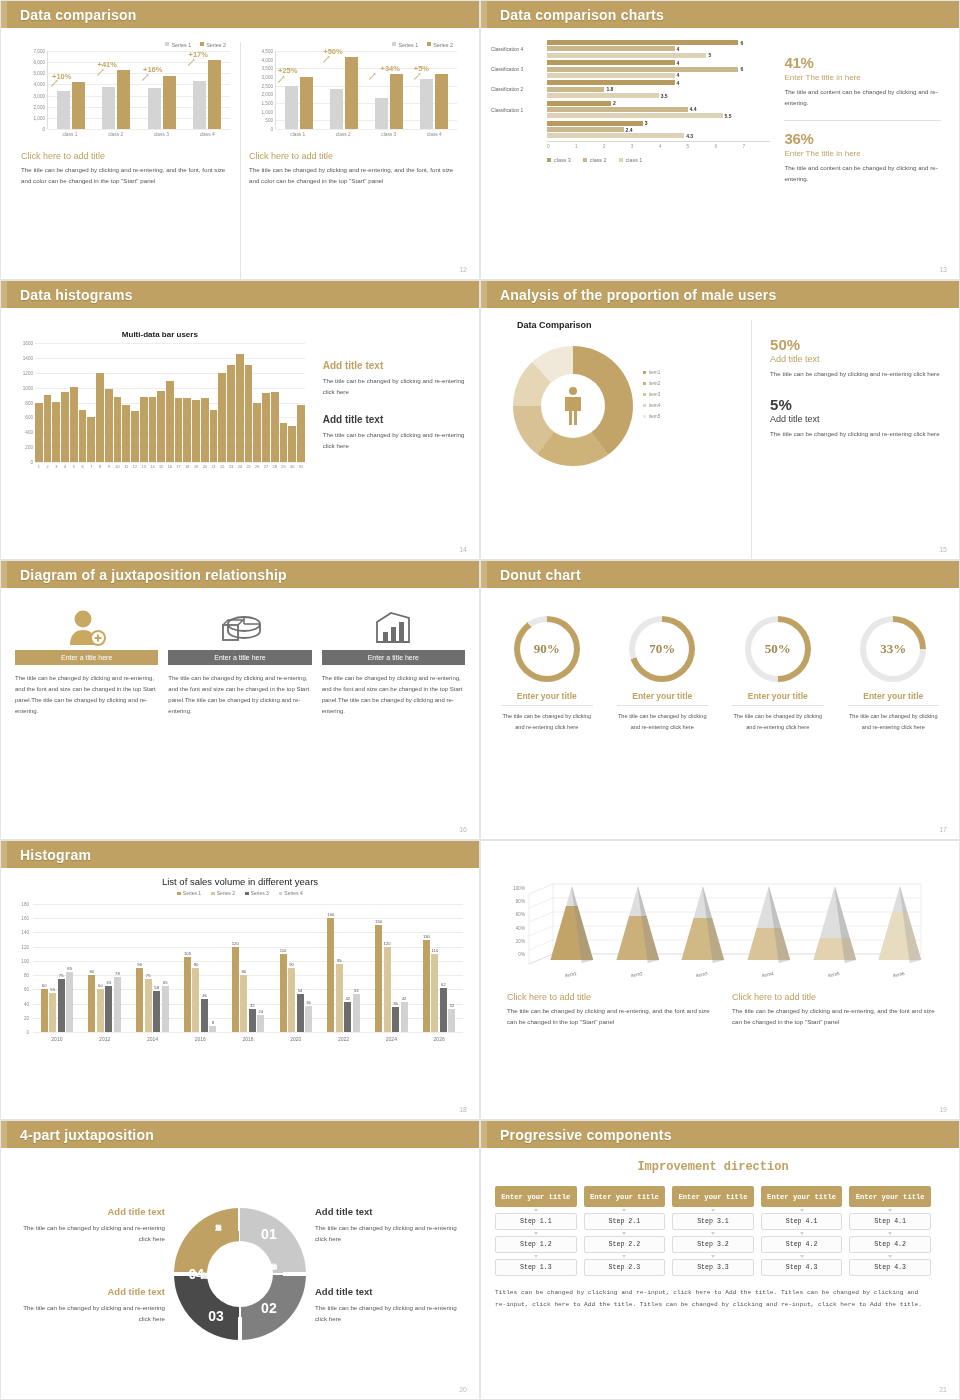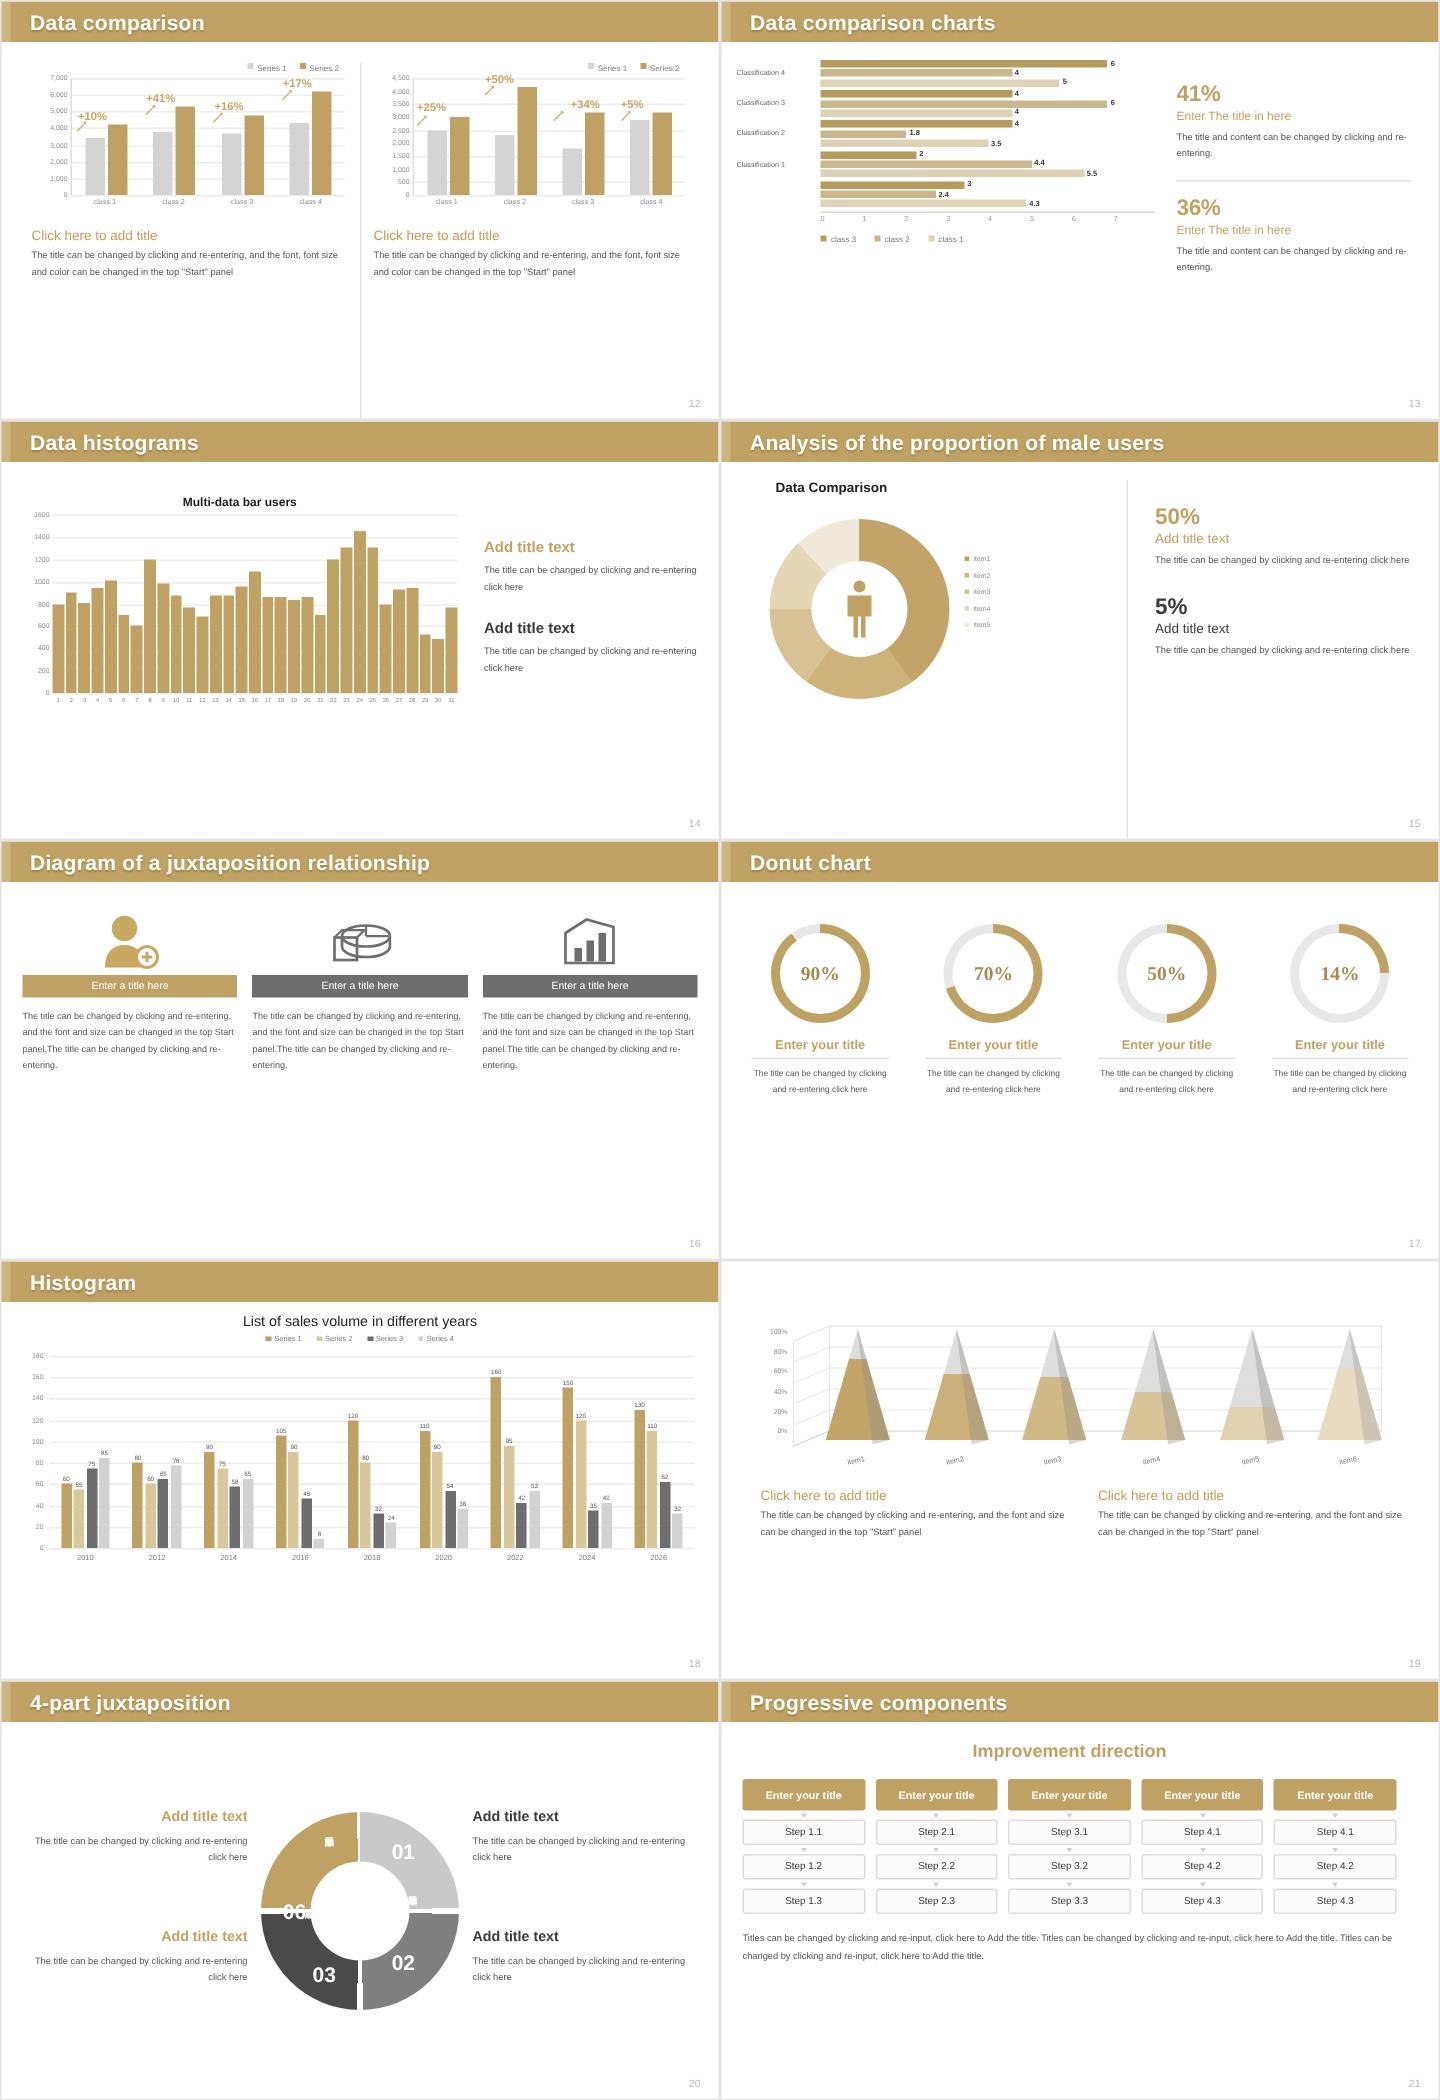--- a/index.html
+++ b/index.html
@@ -171,21 +171,21 @@
   .s20 { position: relative; height: 100%; }
   .s20ring { position: absolute; left: 50%; top: 50%; transform: translate(-50%,-50%); width: 132px; height: 132px; }
   .s20ring::after { content: ""; position: absolute; left: 50%; top: 50%; transform: translate(-50%,-50%); width: 66px; height: 66px; border-radius: 50%; background: #fff; }
   .s20num { position: absolute; font-size: 14px; font-weight: bold; color: #fff; z-index: 4; }
   .s20cn { position: absolute; font-size: 6.5px; color: #fff; z-index: 4; writing-mode: vertical-rl; }
   .s20t { position: absolute; width: 150px; }
   .s20t h4 { font-size: 9.5px; font-weight: bold; margin-bottom: 5px; }
   .s20t p { font-size: 6.2px; color: #555; line-height: 1.8; }
 
   
-  .s21 { padding: 12px 28px 0 14px; height: 100%; }
+  .s21 { padding: 12px 28px 0 14px; height: 100%; font-family: Liberation Mono, monospace; }
   .s21title { text-align: center; font-size: 12px; color: #bfa263; font-weight: bold; margin-bottom: 12px; }
   .cols21 { display: flex; gap: 7px; }
   .col21 { flex: 1; }
   .hd21 { background: #bfa263; color: #fff; font-size: 7.2px; font-weight: bold; height: 21px; display: flex; align-items: center; justify-content: center; border-radius: 2px; }
   .cellsep { height: 6px; display: flex; align-items: center; justify-content: center; }
   .cellsep::after { content: ""; width: 0; height: 0; border-left: 2.5px solid transparent; border-right: 2.5px solid transparent; border-top: 3px solid #cfcfcf; }
   .cell21 { border: 1px solid #dcdcdc; height: 17px; display: flex; align-items: center; justify-content: center; font-size: 6.6px; color: #333; background: #fcfcfc; border-radius: 2px; }
   .note21 { font-size: 6.2px; color: #555; line-height: 1.9; margin-top: 11px; }
 </style>
 </head>
@@ -678,21 +678,21 @@
         <div class="s17c">
           <div class="ring" style="background:conic-gradient(#bfa263 0% 50%, #e8e8e8 50% 100%)">
             <div class="ringv">50%</div>
           </div>
           <h4>Enter your title</h4>
           <div class="s17sep"></div>
           <p>The title can be changed by clicking and re-entering click here</p>
         </div>
         <div class="s17c">
           <div class="ring" style="background:conic-gradient(#bfa263 0% 25%, #e8e8e8 25% 100%)">
-            <div class="ringv">14%</div>
+            <div class="ringv">33%</div>
           </div>
           <h4>Enter your title</h4>
           <div class="s17sep"></div>
           <p>The title can be changed by clicking and re-entering click here</p>
         </div>
       </div>
     </div>
     <div class="pg">17</div>
   </div>
 
@@ -993,21 +993,21 @@
     </div>
     <div class="body">
       <div class="s20">
         <div class="s20ring" style="border-radius:50%;background:conic-gradient(#c9c9c9 0deg 88deg, #fff 88deg 92deg, #7f7f7f 92deg 178deg, #fff 178deg 182deg, #4a4a4a 182deg 268deg, #fff 268deg 272deg, #bfa263 272deg 358deg, #fff 358deg 360deg)">
           <div class="s20num" style="left:66%;top:14%">01</div>
           <div class="s20cn" style="left:72%;top:38%">添加标题</div>
           <div class="s20num" style="left:66%;top:70%">02</div>
           <div class="s20cn" style="left:54%;top:60%">添加标题</div>
           <div class="s20num" style="left:26%;top:76%">03</div>
           <div class="s20cn" style="left:20%;top:45%">添加标题</div>
-          <div class="s20num" style="left:11%;top:44%">06</div>
+          <div class="s20num" style="left:11%;top:44%">04</div>
           <div class="s20cn" style="left:30%;top:9%">添加标题</div>
         </div>
         <div class="s20t" style="left:14px;top:58px;text-align:right">
           <h4 class="gold">Add title text</h4>
           <p>The title can be changed by clicking and re-entering click here</p>
         </div>
         <div class="s20t" style="right:14px;top:58px;text-align:left">
           <h4 class="dark">Add title text</h4>
           <p>The title can be changed by clicking and re-entering click here</p>
         </div>

